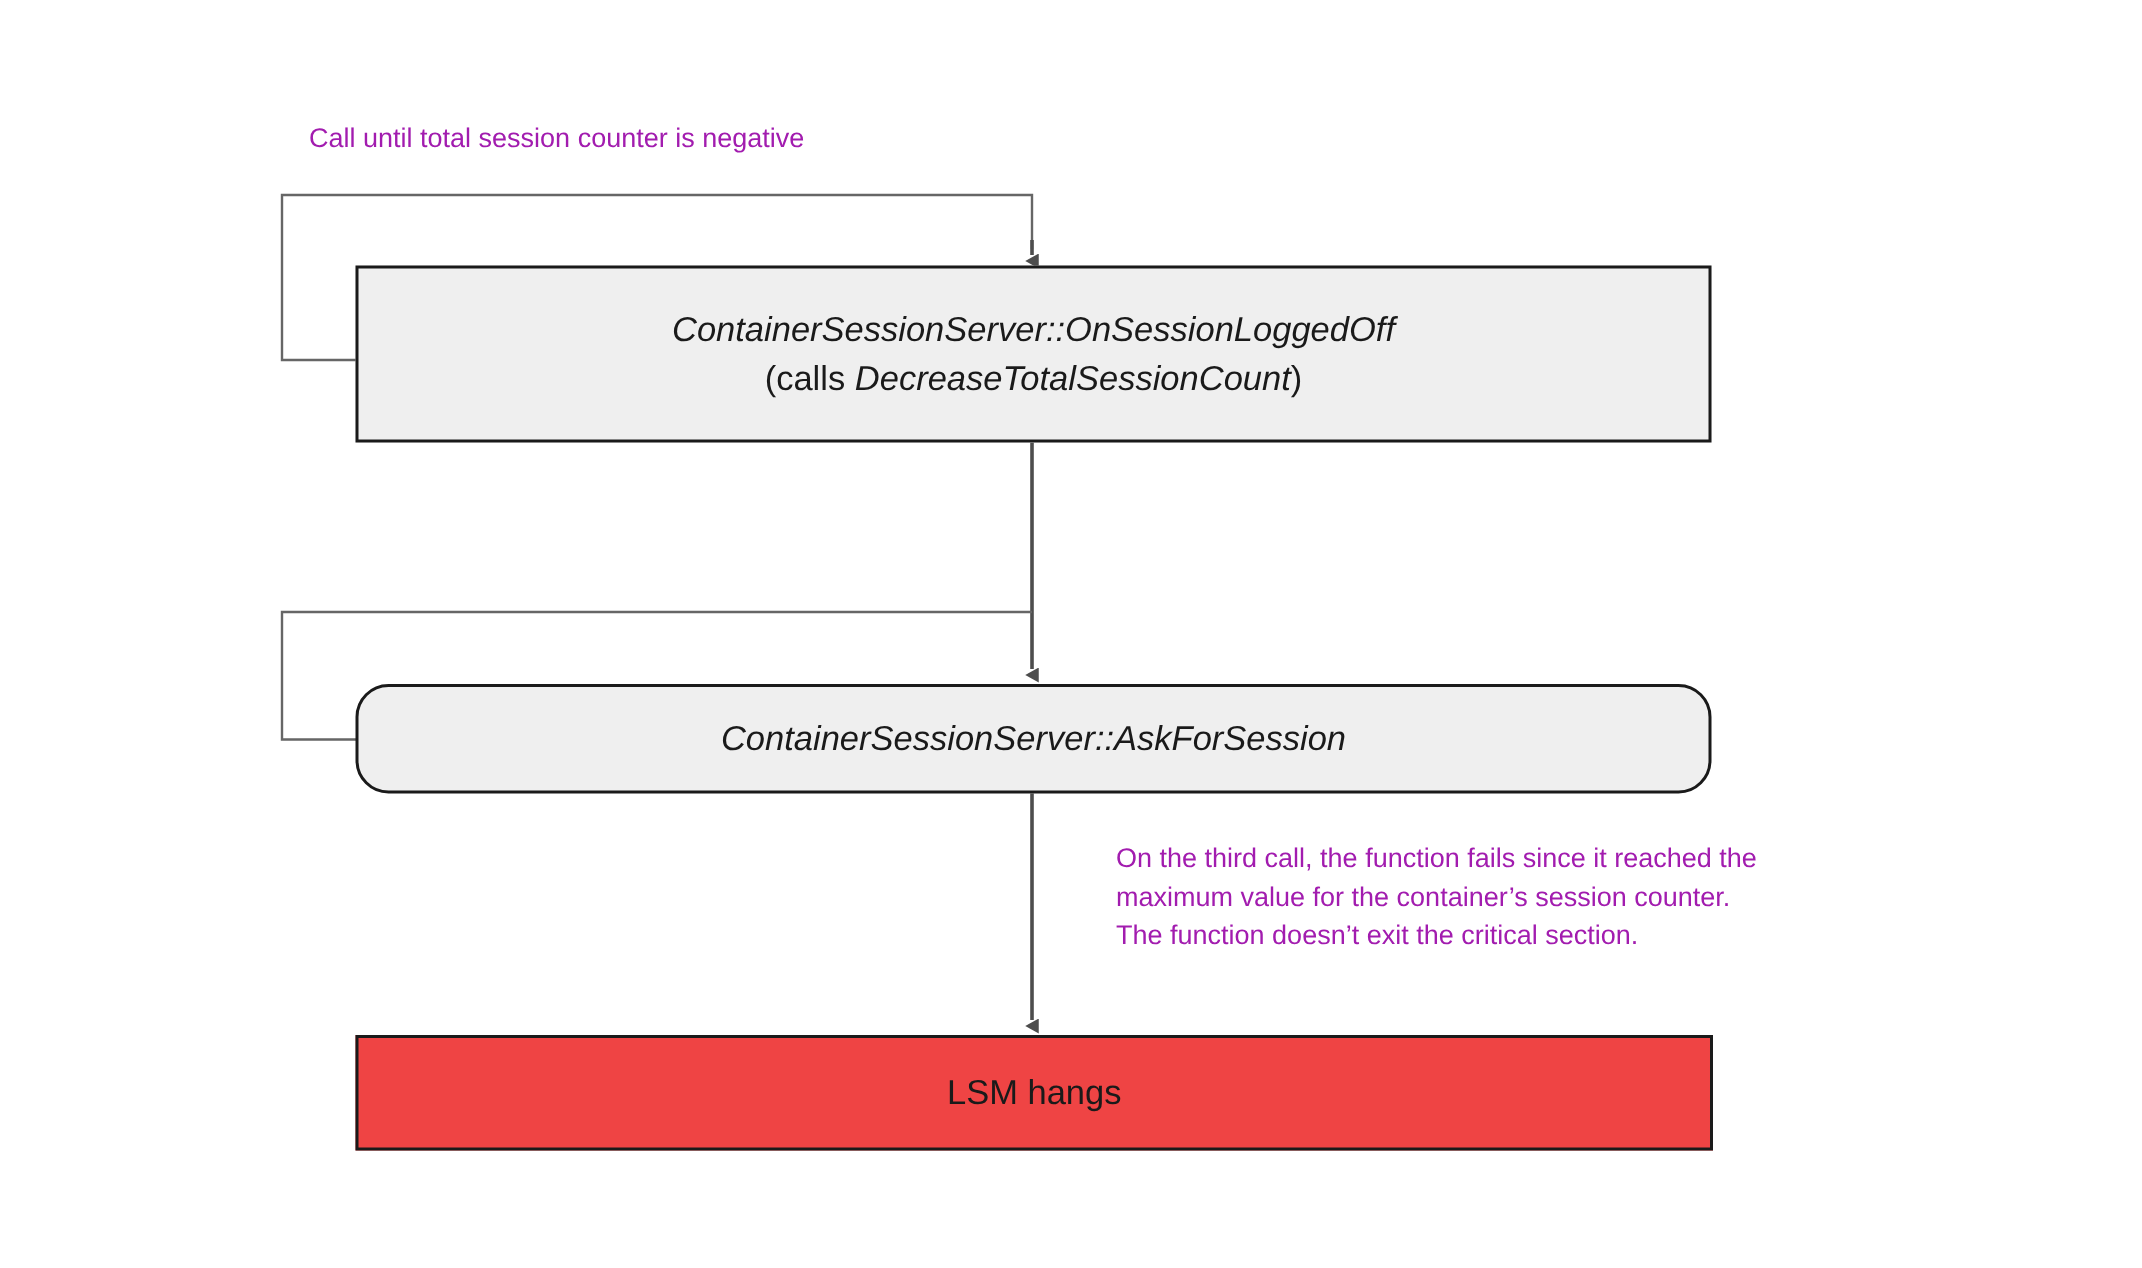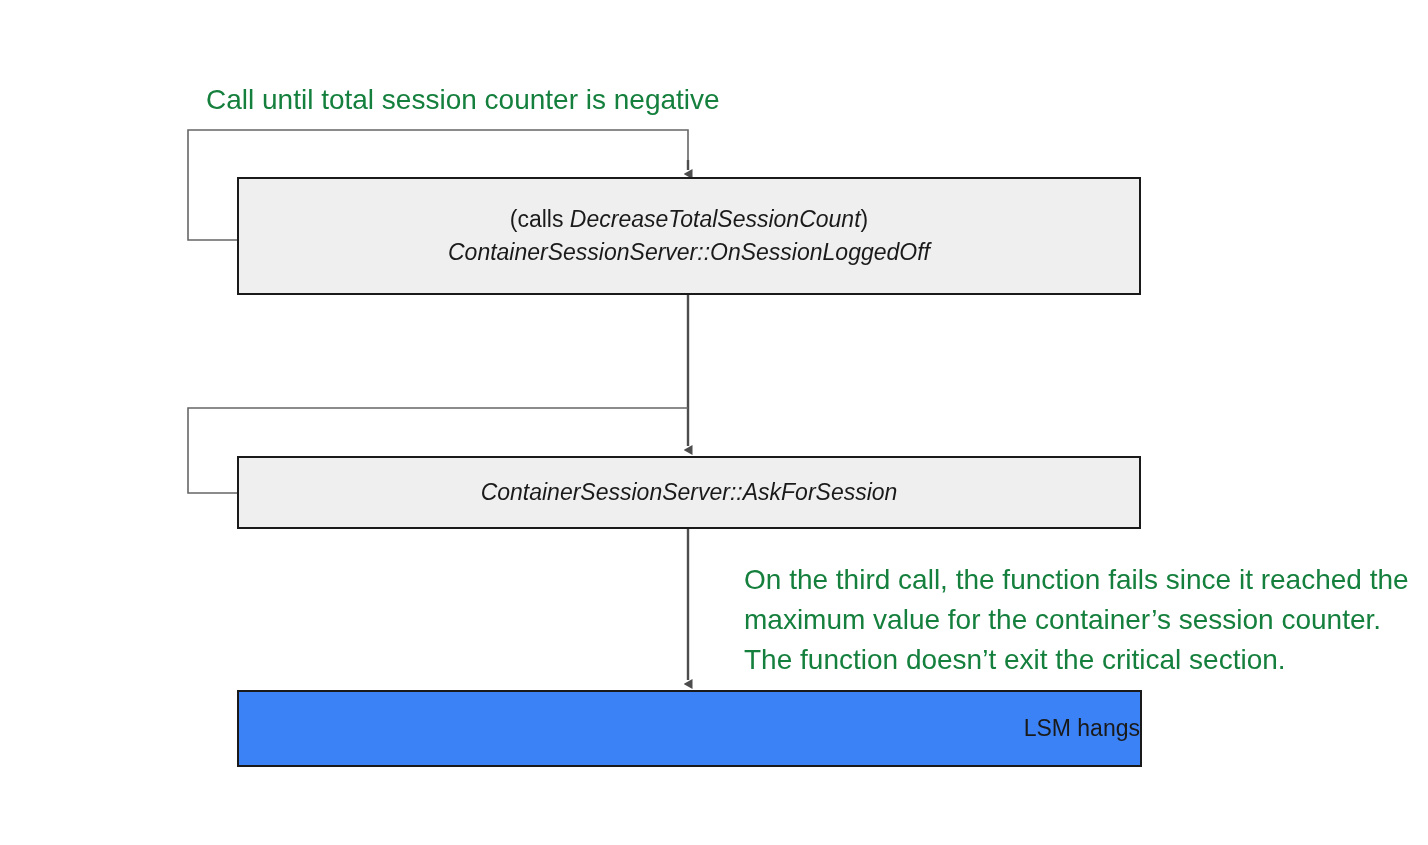--- a/index.html
+++ b/index.html
@@ -42,22 +42,21 @@
     flex-direction: column;
     align-items: center;
     justify-content: center;
     text-align: center;
     border: 2px solid #1a1a1a;
   }
   .node-process {
     background: #efefef;
   }
   .node-terminal {
-    background: #3b82f6;
-    align-items: flex-end;
+    background: #ef4444;
   }
 
   .node-line {
     font-size: 23px;
     line-height: 1.45;
     white-space: nowrap;
     color: #1a1a1a;
   }
   .node-line.italic {
     font-style: italic;
@@ -74,34 +73,35 @@
     left: 237px;
     top: 177px;
     width: 904px;
     height: 118px;
   }
   #node-ask-for-session {
     left: 237px;
     top: 456px;
     width: 904px;
     height: 73px;
+    border-radius: 22px;
   }
   #node-lsm-hangs {
     left: 237px;
     top: 690px;
     width: 905px;
     height: 77px;
   }
 
   
   .annotation {
     position: absolute;
-    font-size: 28px;
+    font-size: 18px;
     line-height: 1.42;
-    color: #15803d;
+    color: #a21caf;
     white-space: pre-line;
   }
   #label-loop-total-session {
     left: 206px;
     top: 80px;
   }
   #label-loop-three-times {
     left: 206px;
     top: 324px;
   }
@@ -135,22 +135,22 @@
     <g>
       <path d="M 238,493 L 188,493 L 188,408 L 688,408" fill="none" stroke="#666666" stroke-width="1.6"></path>
     </g>
 
     <g>
       <path d="M 688,529 L 688,680" fill="none" stroke="#4d4d4d" stroke-width="2.4" marker-end="url(#arrowhead-dark)"></path>
     </g>
   </svg>
 
   <div class="node node-process" id="node-on-session-logged-off">
+    <div class="node-line italic">ContainerSessionServer::OnSessionLoggedOff</div>
     <div class="node-line"><span class="roman">(calls </span><span class="ital">DecreaseTotalSessionCount</span><span class="roman">)</span></div>
-    <div class="node-line italic">ContainerSessionServer::OnSessionLoggedOff</div>
   </div>
 
   <div class="node node-process" id="node-ask-for-session">
     <div class="node-line italic">ContainerSessionServer::AskForSession</div>
   </div>
 
   <div class="node node-terminal" id="node-lsm-hangs">
     <div class="node-line">LSM hangs</div>
   </div>
 

